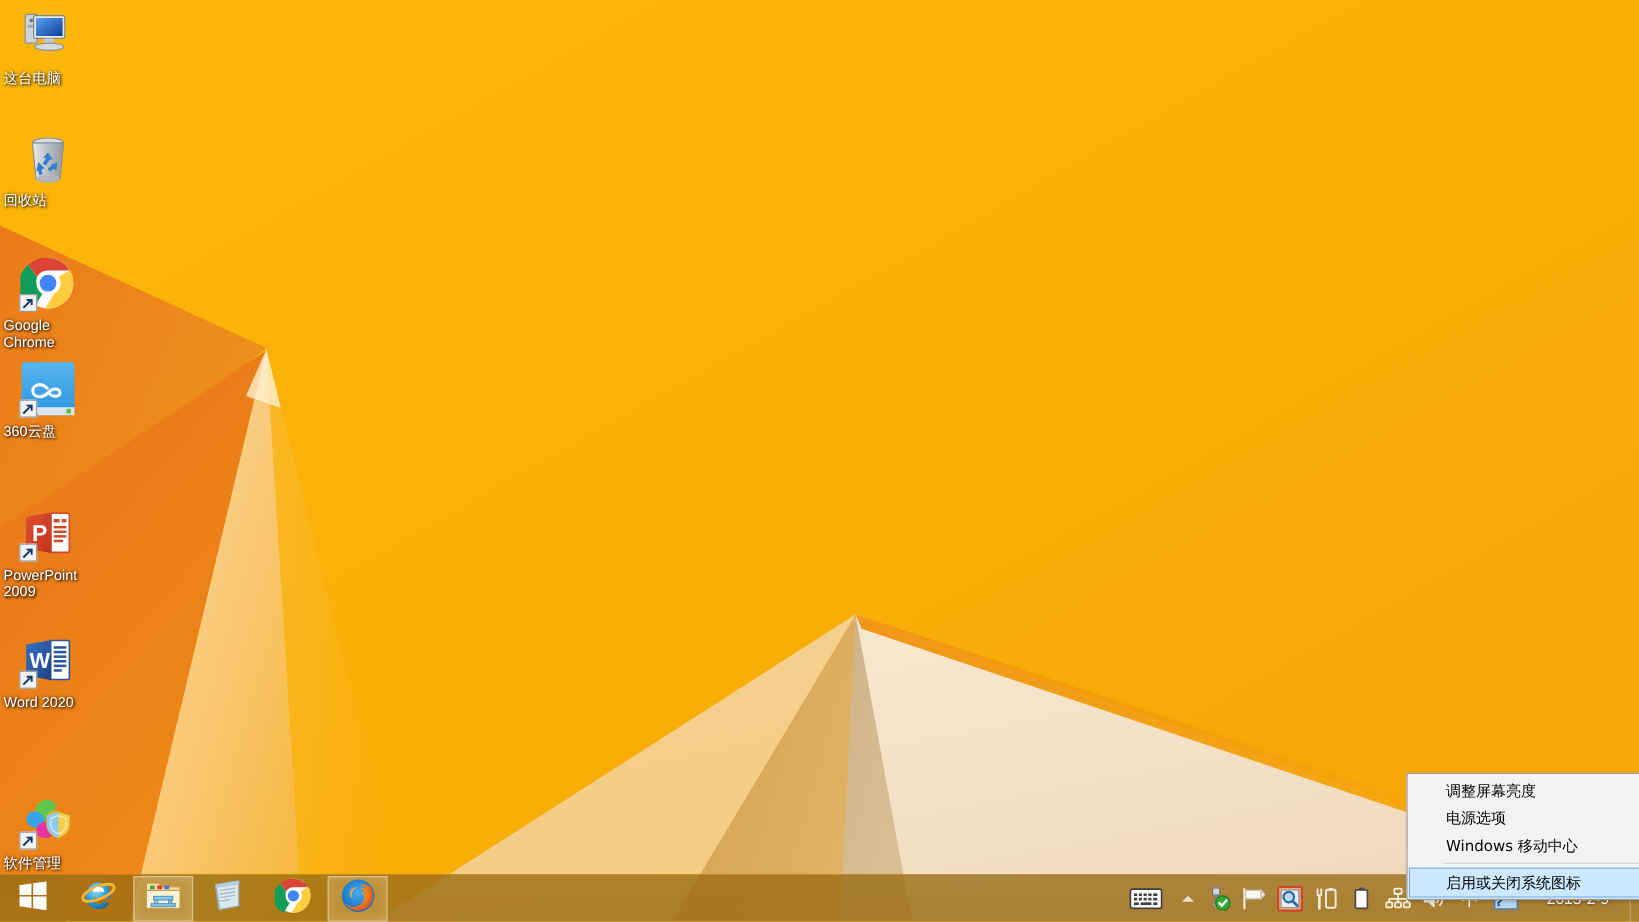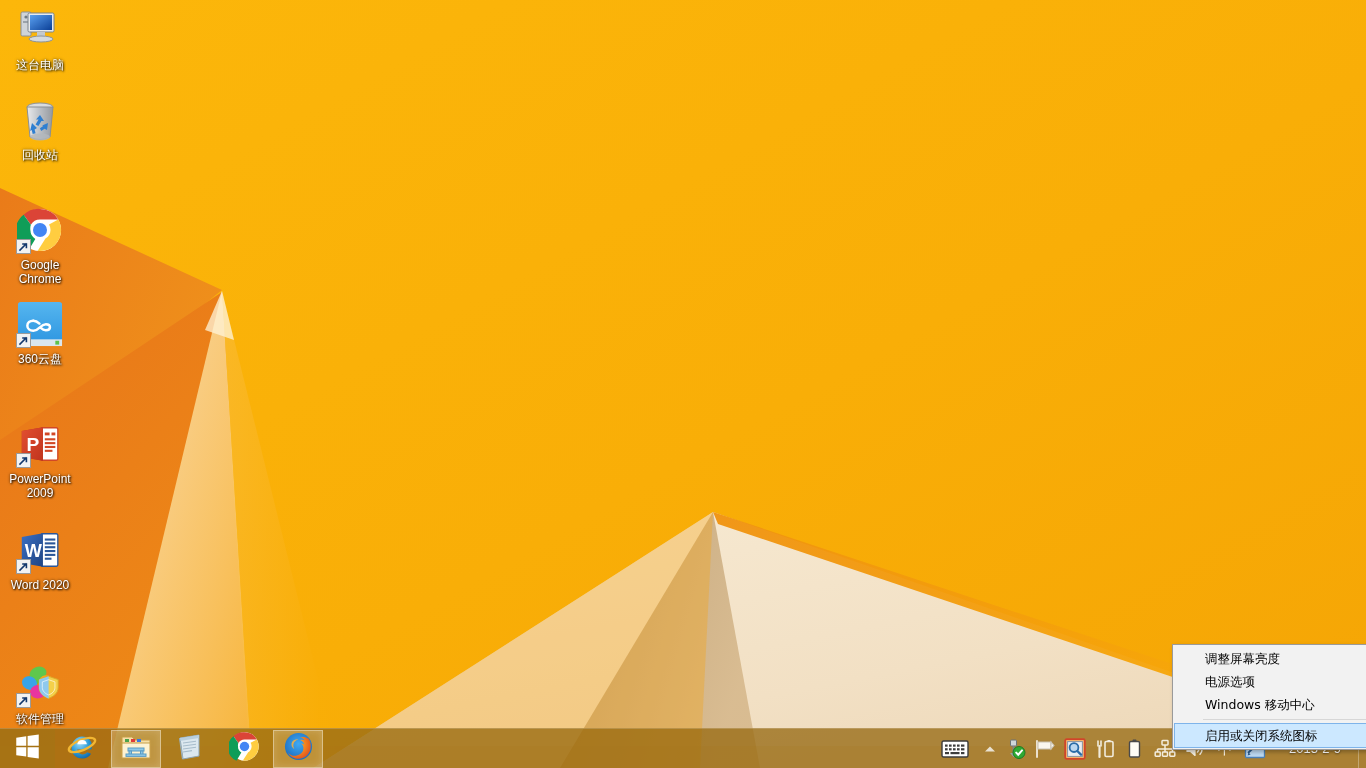--- a/index.html
+++ b/index.html
@@ -22,21 +22,21 @@
     position:absolute; left:3px; width:74px;
     display:flex; flex-direction:column; align-items:center;
     cursor:default;
   }
   .dicon .glyph {
     width:48px; height:48px; position:relative;
     display:flex; align-items:center; justify-content:center;
   }
   .dicon .lbl {
     margin-top:4px; font-size:12px; line-height:14px; color:#fff;
-    text-align:center; width:74px;
+    width:74px;
     text-shadow:1px 1px 2px rgba(0,0,0,.85), 0 0 3px rgba(0,0,0,.7);
     word-wrap:break-word;
   }
   .shortcut-arrow {
     position:absolute; left:0; bottom:0; width:15px; height:15px;
     background:#f2f2f2; border:1px solid #9a9a9a;
     display:flex; align-items:center; justify-content:center;
   }
   .shortcut-arrow svg { display:block; }
 
@@ -187,42 +187,42 @@
             <stop offset="0%" stop-color="#5aa0f0"></stop>
               <stop offset="100%" stop-color="#0b3f96"></stop>
           </linearGradient>
           <rect x="20" y="24" width="8" height="5" fill="#c3c9ce"></rect>
           <ellipse cx="24" cy="31" rx="12" ry="3" fill="#d5dade" stroke="#8d949a"></ellipse>
         </svg>
       </div>
       <div class="lbl">这台电脑</div>
     </div>
 
-    <div class="dicon" style="top:96px">
+    <div class="dicon" style="top:108px">
       <div class="glyph">
         <svg width="44" height="46" viewBox="0 0 44 46">
           <defs>
             <linearGradient id="gBin" x1="0" y1="0" x2="1" y2="0">
               <stop offset="0%" stop-color="#e9eaec"></stop>
                 <stop offset="45%" stop-color="#bfc3c8"></stop>
               <stop offset="100%" stop-color="#95999e"></stop>
             </linearGradient>
           </defs>
           <ellipse cx="22" cy="10" rx="13" ry="4" fill="#d9dcdf" stroke="#8e9398"></ellipse>
           <path d="M9 10 L12 40 Q22 45 32 40 L35 10 Z" fill="url(#gBin)" stroke="#8a8f94"></path>
           <ellipse cx="22" cy="40" rx="10" ry="3.4" fill="#b3b8bd" opacity=".8"></ellipse>
           <path d="M22 18 l4 6 h-2.6 l-3 5 -2.8-1.6 3-5 H18 Z" fill="#2f7fd1"></path>
           <path d="M30 26 l-1 7 -2.4-1.3 -3.4 2.2 -1.3-2.6 3.4-2.2 -1.2-.7 Z" fill="#2f7fd1"></path>
           <path d="M14 26 l5 5 -2.4 1.4 1 3.9 -2.9 .6 -1-3.9 -1.6 1 Z" fill="#2f7fd1"></path>
         </svg>
       </div>
       <div class="lbl">回收站</div>
     </div>
 
-    <div class="dicon" style="top:206px">
+    <div class="dicon" style="top:212px">
       <div class="glyph">
         <svg width="46" height="46" viewBox="0 0 48 48">
           <circle cx="24" cy="24" r="22" fill="#fff"></circle>
           <path d="M24 2a22 22 0 0 1 19.05 11H24a11 11 0 0 0-9.53 5.5L6.9 8.2A21.95 21.95 0 0 1 24 2z" fill="#db4437"></path>
           <path d="M6.9 8.2l7.57 10.3A11 11 0 0 0 14 24a11 11 0 0 0 5.1 9.27L11.6 46A22 22 0 0 1 6.9 8.2z" fill="#0f9d58"></path>
           <path d="M43.05 13A22 22 0 0 1 24 46c-.86 0-1.7-.05-2.53-.15l8.2-12.9A11 11 0 0 0 35 24a11 11 0 0 0-1.6-5.73L43.05 13z" fill="#ffcd40"></path>
           <circle cx="24" cy="24" r="9.6" fill="#fff"></circle>
           <circle cx="24" cy="24" r="7.3" fill="#4285f4"></circle>
         </svg>
         <span class="shortcut-arrow">

